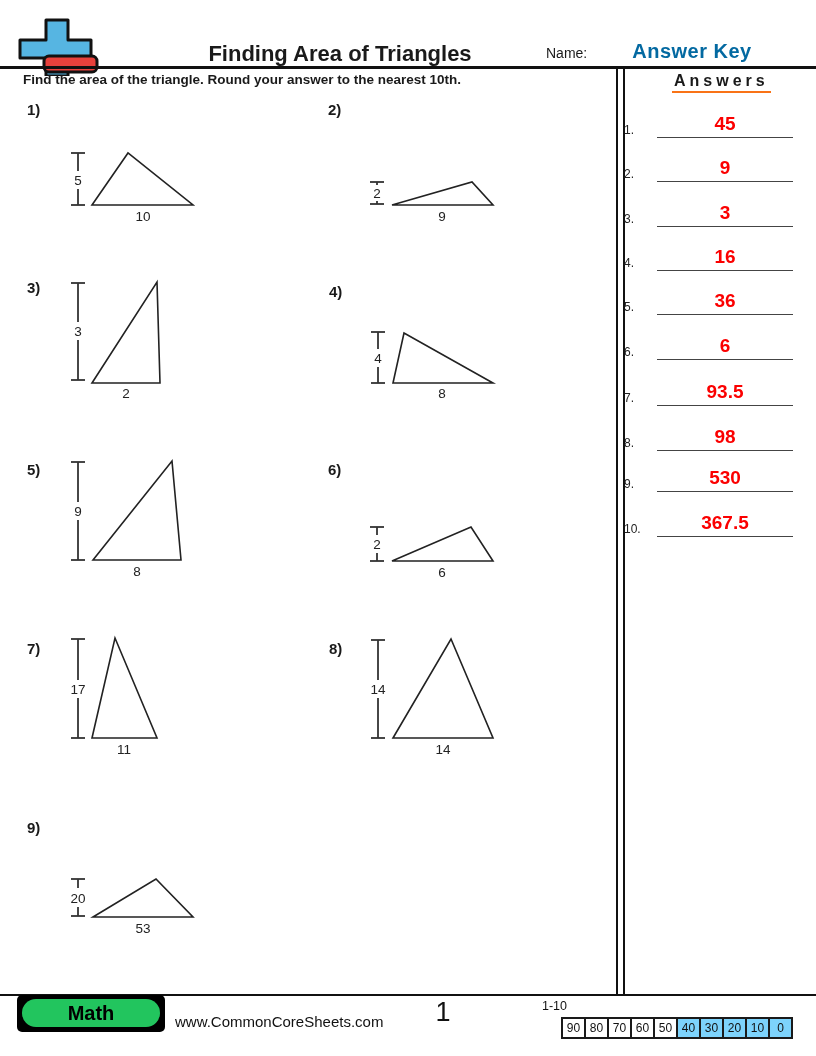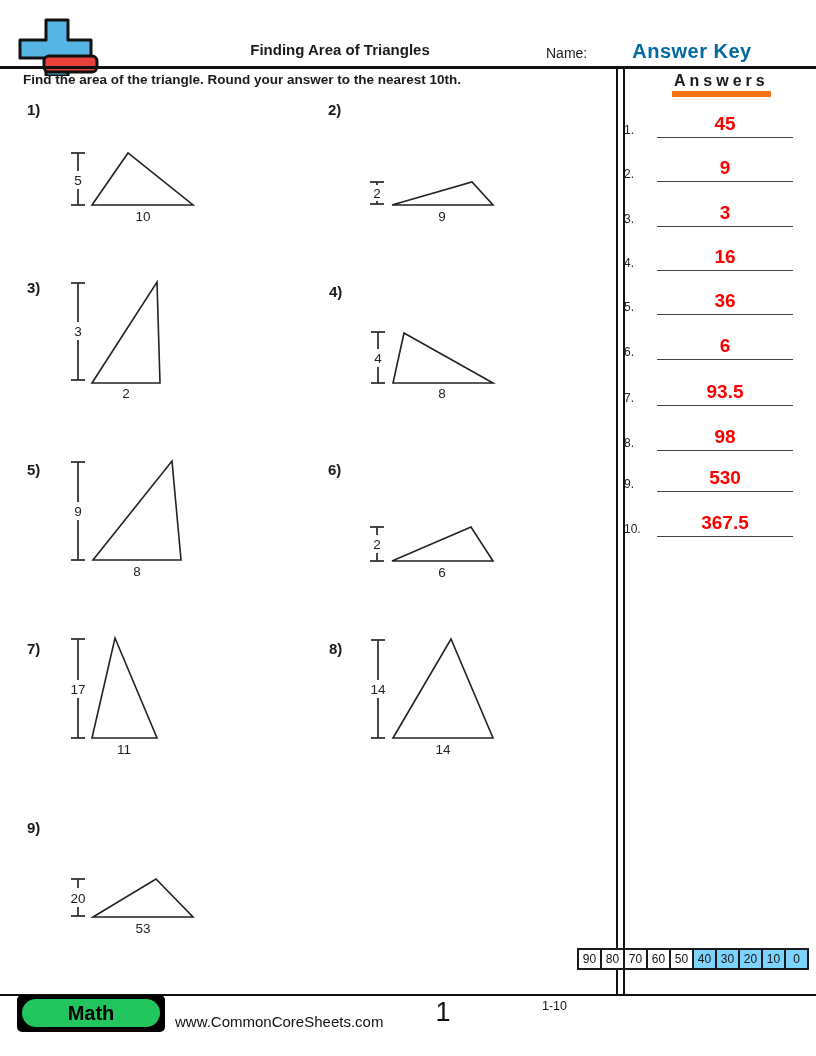--- a/index.html
+++ b/index.html
@@ -5,38 +5,38 @@
   * { margin:0; padding:0; box-sizing:border-box; }
   body { background:#888; font-family:"Liberation Sans", sans-serif; }
   .page {
     position:relative; width:816px; height:1056px; margin:0 auto;
     background:#fff; color:#1a1a1a; overflow:hidden;
   }
   
   .logo { position:absolute; left:16px; top:10px; width:86px; height:66px; }
   .page-title {
     position:absolute; left:100px; top:41px; width:480px;
-    text-align:center; font-size:15px; font-weight:bold; color:#1a1a1a;
+    text-align:center; font-size:22px; font-weight:bold; color:#1a1a1a;
   }
   .name-label { position:absolute; left:546px; top:45px; font-size:14px; }
   .answer-key {
     position:absolute; left:622px; top:40px; width:140px; text-align:center;
     font-size:20px; font-weight:bold; color:#0369a1; letter-spacing:0.5px;
   }
   .header-rule { position:absolute; left:0; top:66px; width:816px; height:3px; background:#111; }
   .instruction { position:absolute; left:23px; top:72px; font-size:13.5px; font-weight:bold; }
   
   .double-rule {
     position:absolute; left:616px; top:69px; width:9px; height:925px;
     border-left:2px solid #111; border-right:2px solid #111;
   }
   
   .answers-heading {
     position:absolute; left:672px; top:72px; font-size:16px; font-weight:bold;
-    letter-spacing:4px; border-bottom:6px solid #f97316; padding:0 2px 1px 2px;
+    letter-spacing:4px; border-bottom:2px solid #f97316; padding:0 2px 1px 2px;
   }
   .answer-row { position:absolute; left:620px; width:178px; height:30px; }
   .answer-num { position:absolute; left:4px; bottom:1px; font-size:12px; color:#222; }
   .answer-line { position:absolute; left:37px; bottom:0; width:136px; border-bottom:1.5px solid #444; height:1px; }
   .answer-value {
     position:absolute; left:37px; bottom:3px; width:136px; text-align:center;
     font-size:19px; font-weight:bold; color:#fb0000;
   }
   
   .problem { position:absolute; width:210px; height:140px; }
@@ -49,21 +49,21 @@
   .footer-rule { position:absolute; left:0; top:994px; width:816px; height:2px; background:#111; }
   .math-badge { position:absolute; left:17px; top:995px; width:148px; height:37px; background:#000; border-radius:5px; }
   .math-pill {
     position:absolute; left:5px; top:4px; right:5px; bottom:5px;
     background:#22c55e; border-radius:15px; display:flex; align-items:center; justify-content:center;
     font-size:20px; font-weight:bold; color:#000;
   }
   .website { position:absolute; left:175px; top:1013px; font-size:15px; color:#111; }
   .page-number { position:absolute; left:398px; top:997px; width:90px; text-align:center; font-size:27px; color:#111; }
   .score-label { position:absolute; left:530px; top:999px; font-size:12.5px; color:#111;margin-left:12px; }
-  .score-grid { position:absolute; left:561px; top:948px; display:flex;margin-left:16px; }
+  .score-grid { position:absolute; left:561px; top:1017px; display:flex; }
   .score-cell {
     width:25px; height:22px; border:2px solid #1a1a1a; margin-left:-2px;
     display:flex; align-items:center; justify-content:center;
     font-size:12px; background:#fff; color:#111;
   }
   .score-cell:first-child { margin-left:0; }
   .score-cell.alt { background:#7dd3fc; }
 </style>
 </head>
 <body>

